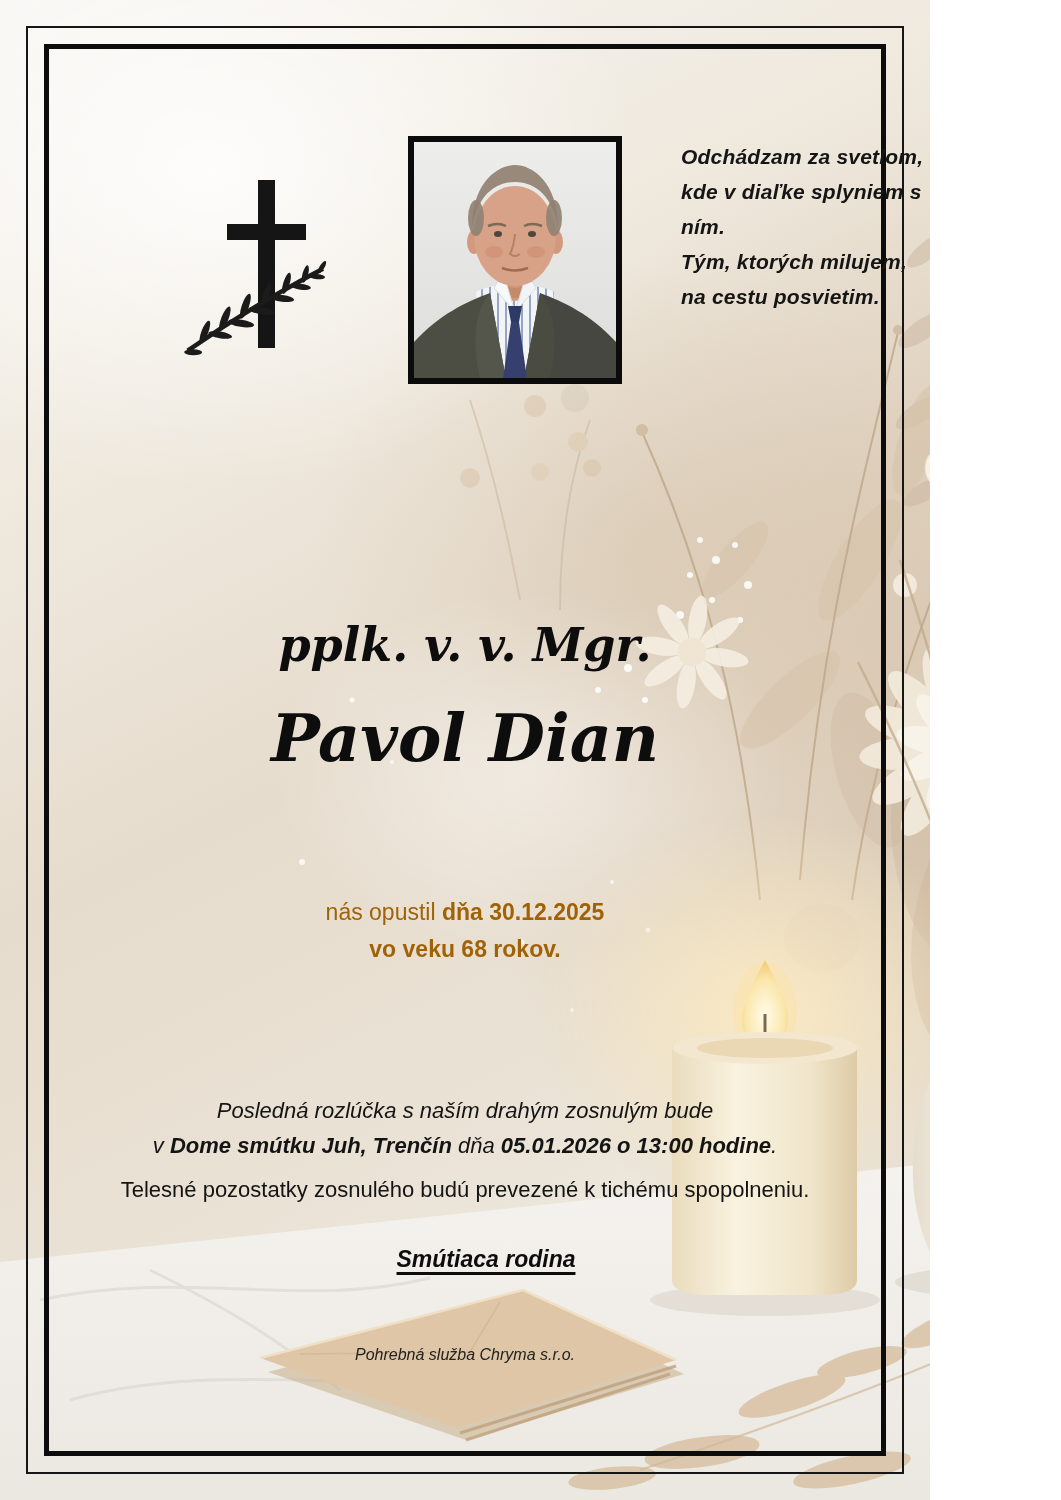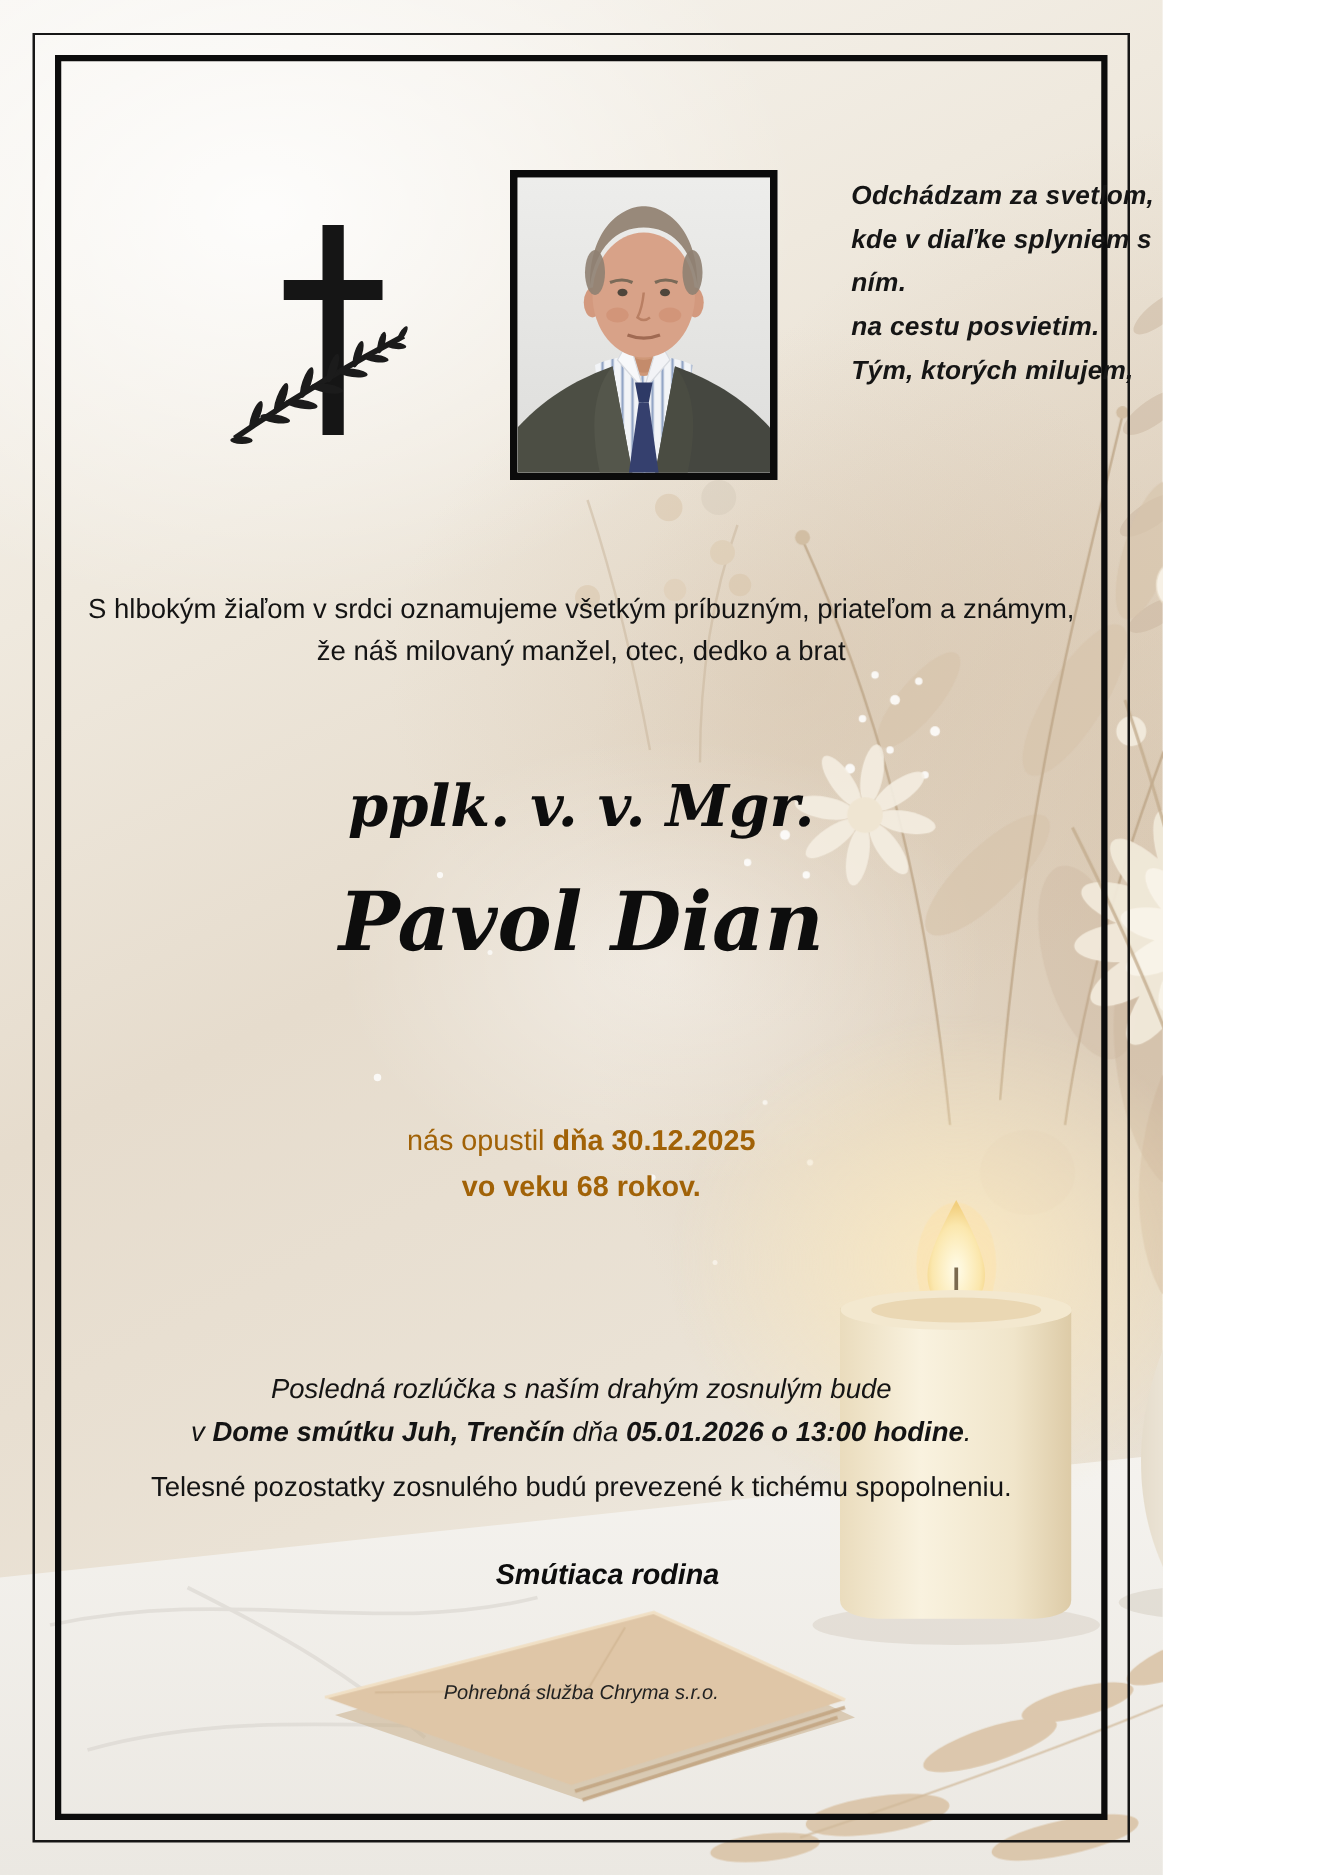--- a/index.html
+++ b/index.html
@@ -21,21 +21,21 @@
   .announce{top:470px;font-size:22px;line-height:34px;color:#141414;}
   .title-script{top:618px;font-family:"DejaVu Serif",serif;font-style:italic;
         font-weight:600;font-size:46px;color:#0d0d0d;}
   .name-script{top:700px;font-family:"DejaVu Serif",serif;font-style:italic;
         font-weight:600;font-size:65px;color:#0d0d0d;}
   .death{top:894px;font-size:23px;line-height:37px;color:#a16207;}
   .farewell{top:1093px;font-size:22px;line-height:35px;color:#141414;font-style:italic;}
   .cremation{top:1177px;font-size:22px;color:#141414;}
   .signature{top:1246px;font-size:23px;font-weight:700;font-style:italic;
         color:#0d0d0d;}
-  .signature span{text-decoration-thickness:2.5px;text-underline-offset:5px;margin-left:42px;}
+  .signature span{text-decoration:underline;text-decoration-thickness:2.5px;text-underline-offset:5px;margin-left:42px;}
   .service{top:1346px;font-size:16px;color:#222;font-style:italic;}
   .b{font-weight:700;}
 
   .photo-frame{
     position:absolute;left:408px;top:136px;width:214px;height:248px;
     border:6px solid #0b0b0b;box-sizing:border-box;background:#eaeae8;z-index:3;
     overflow:hidden;
   }
   .cross-wrap{position:absolute;left:150px;top:158px;width:220px;height:212px;z-index:3;}
 </style>
@@ -358,28 +358,24 @@
       <ellipse cx="84" cy="92" rx="4" ry="3" fill="#4e463c"></ellipse>
       <ellipse cx="118" cy="92" rx="4" ry="3" fill="#4e463c"></ellipse>
       <path d="M101,92 C100,102 98,108 96,112 Q101,116 106,112" stroke="#b97f63" stroke-width="2" fill="none"></path>
       <path d="M88,126 Q101,131 114,126" stroke="#a06a52" stroke-width="2.5" fill="none"></path>
     </svg>
   </div>
 
   <div class="content poem">
     <div>Odchádzam za svetlom,</div>
     <div>kde v diaľke splyniem s ním.</div>
+    <div>Tým, ktorých milujem,</div>
     <div>na cestu posvietim.</div>
-    <div>Tým, ktorých milujem,</div>
-  </div>
-
-  <div class="content center announce">
-    <div>S hlbokým žiaľom v srdci oznamujeme všetkým príbuzným, priateľom a známym,</div>
-    <div>že náš milovaný manžel, otec, dedko a brat</div>
-  </div>
+  </div>
+
 
   <div class="content center title-script">pplk. v. v. Mgr.</div>
 
   <div class="content center name-script">Pavol Dian</div>
 
   <div class="content center death">
     <div><span>nás opustil </span><span class="b">dňa 30.12.2025</span></div>
     <div class="b">vo veku 68 rokov.</div>
   </div>
 

